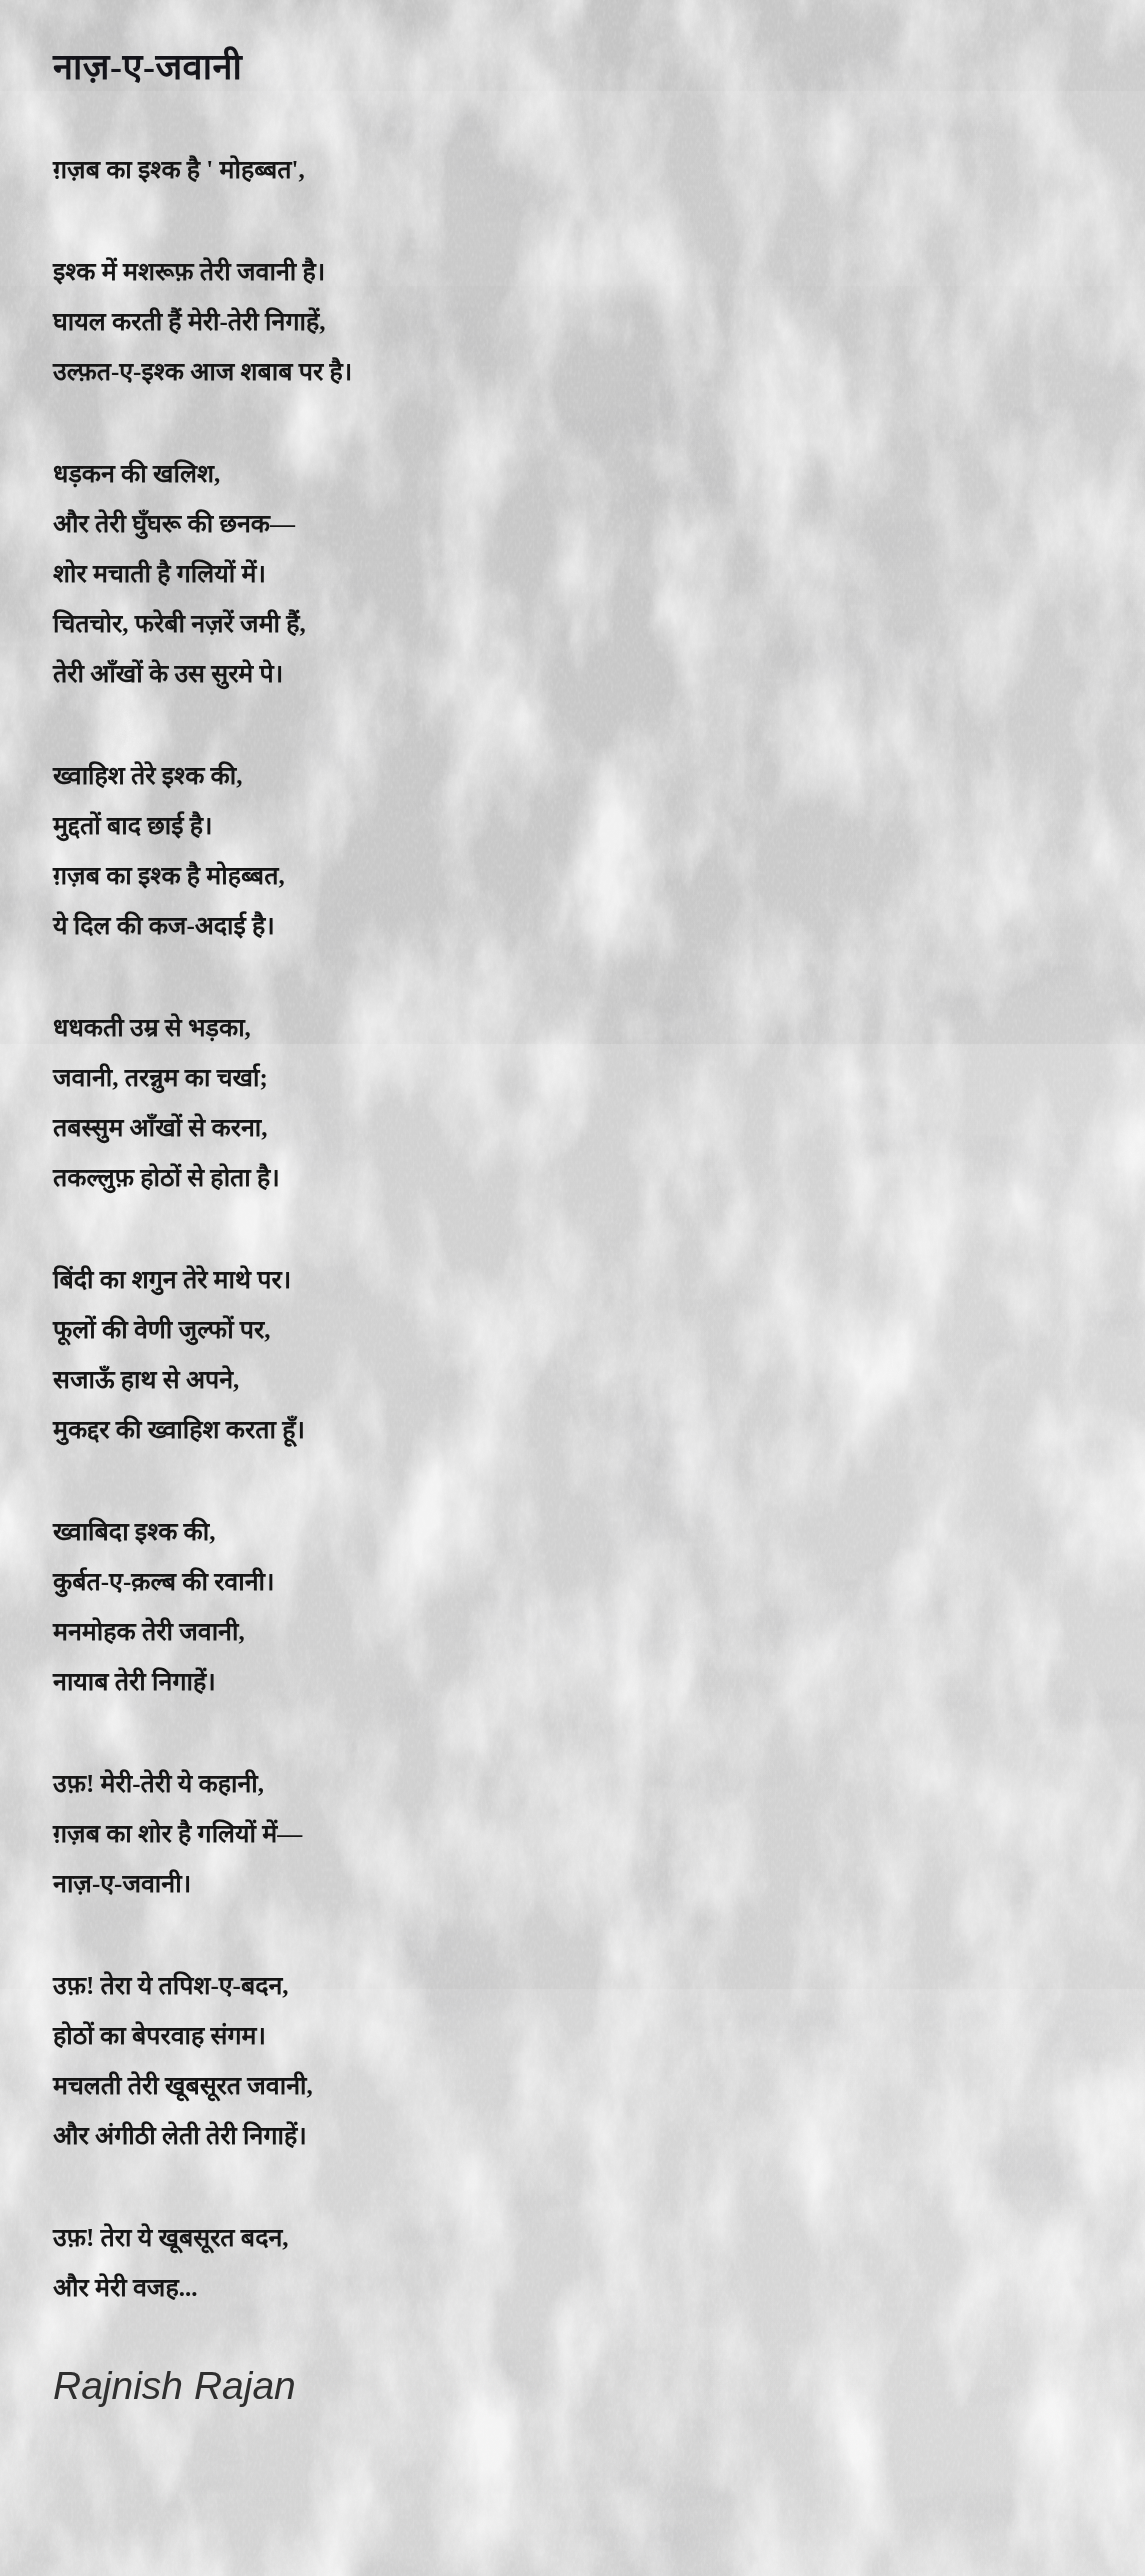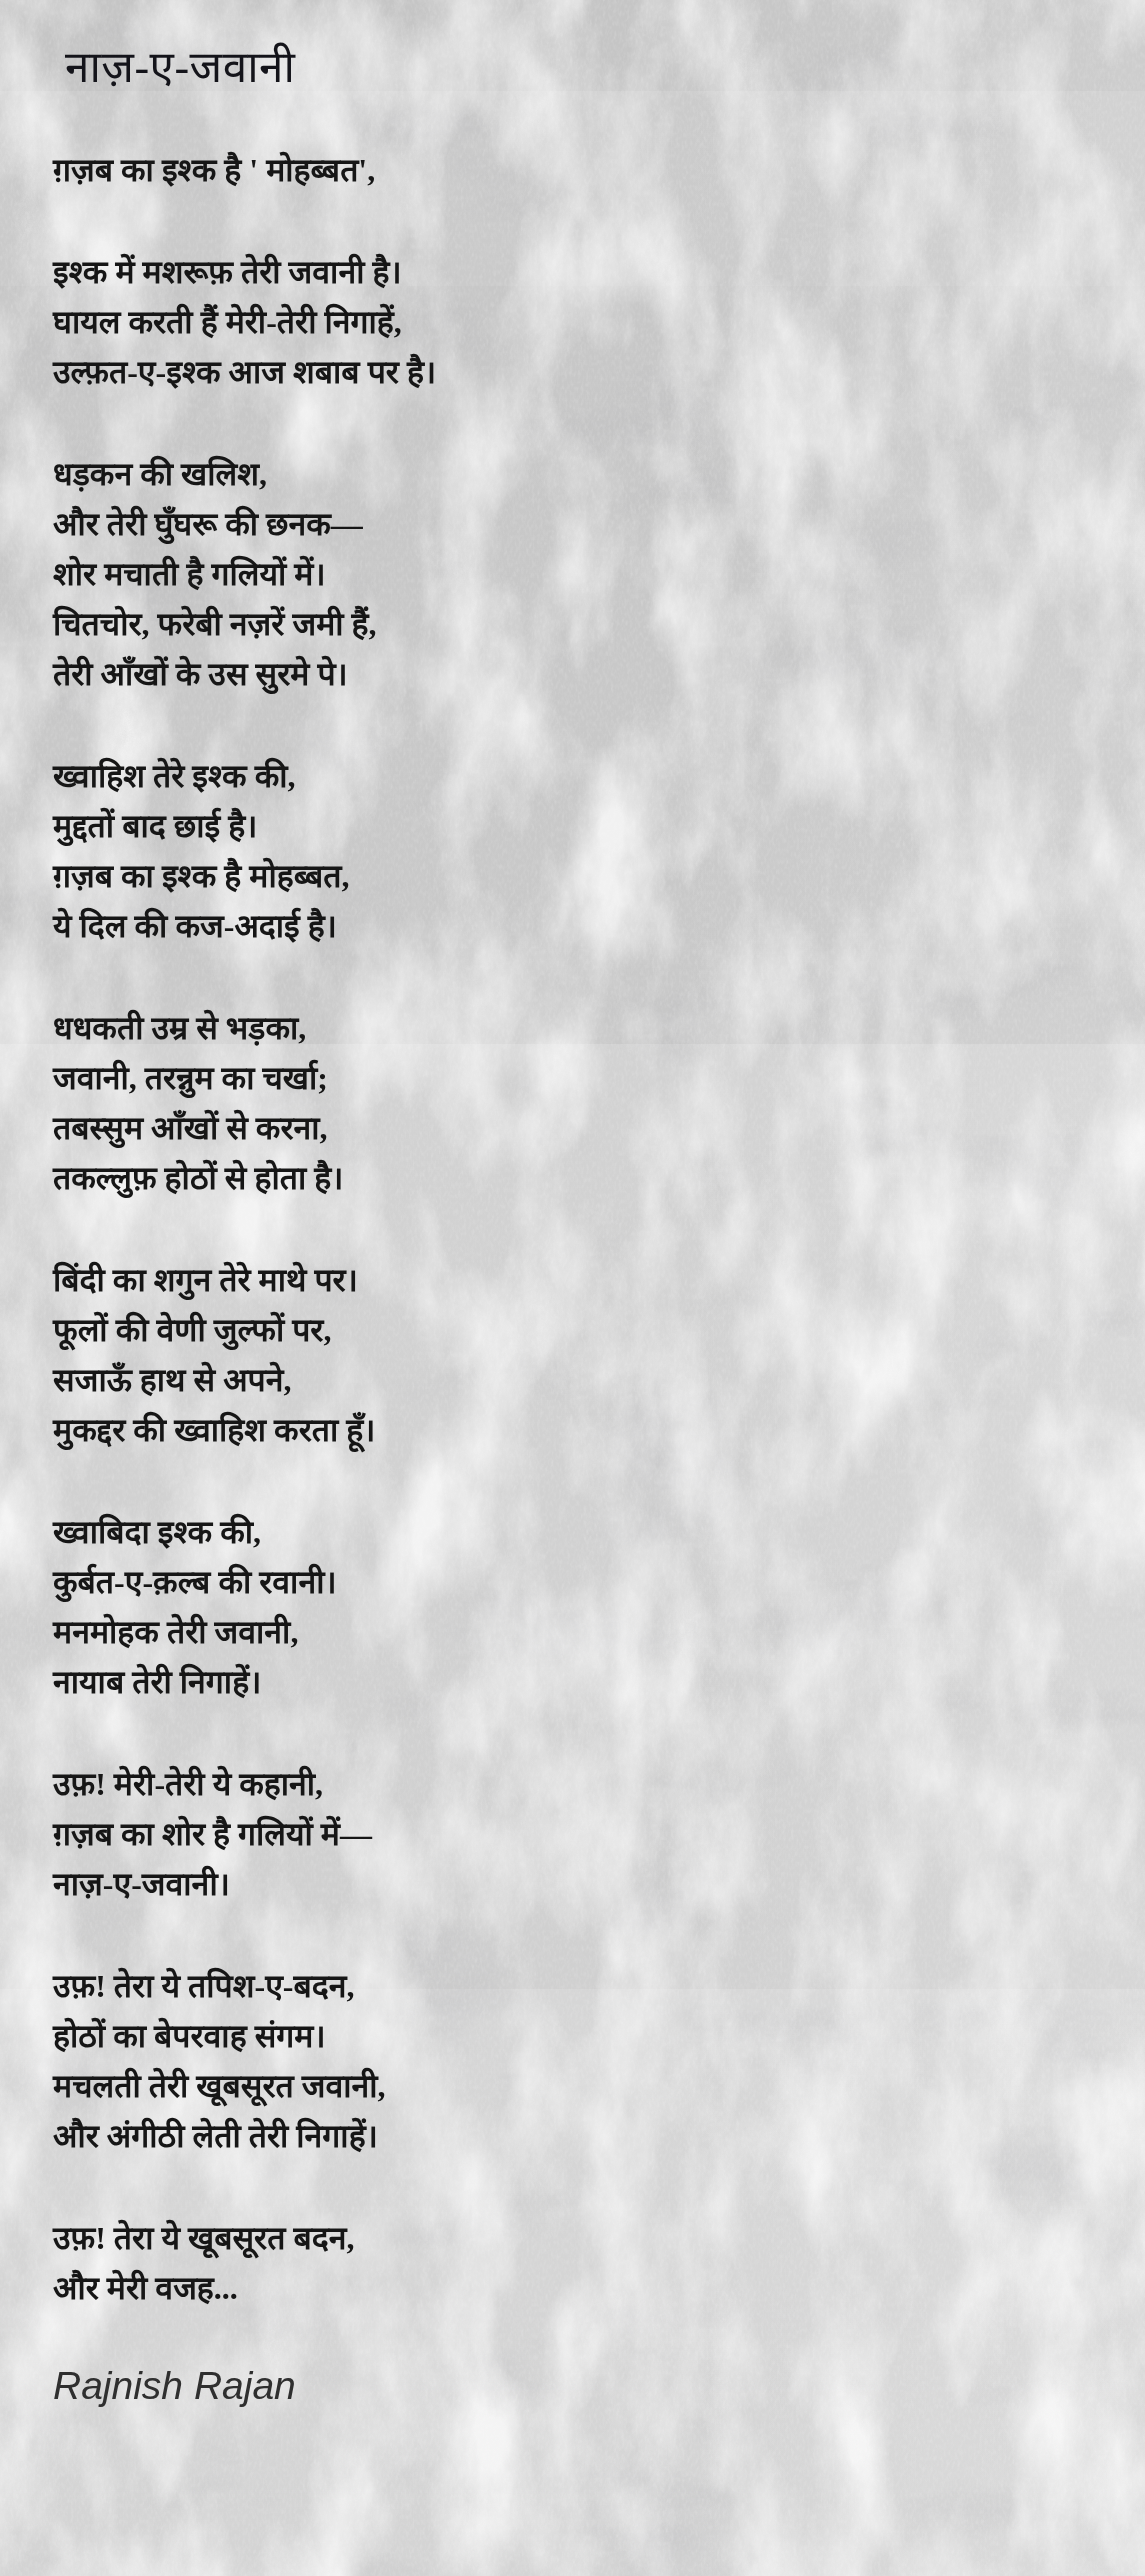--- a/index.html
+++ b/index.html
@@ -31,33 +31,33 @@
     height: 2576px;
     pointer-events: none;
   }
   .content {
     position: relative;
     z-index: 2;
     padding: 38px 38px 0 53px;
     color: #161616;
   }
   .poem-title {
-    margin: 0 0 48px 12px;
-    font-size: 44px;
+    margin: 0 0 48px 0;
+    font-size: 36px;
     line-height: 59px;
-    font-weight: 400;
+    font-weight: 700;
     color: #14141a;
     letter-spacing: 0.5px;
   }
   .stanza {
     margin: 0 0 52px 0;
   }
   .poem-line {
     margin: 0;
-    font-size: 32px;
+    font-size: 25px;
     line-height: 50px;
     font-weight: 700;
     color: #161616;
     white-space: nowrap;
   }
   .author {
     margin-top: 50px;
     font-family: "Liberation Sans", "DejaVu Sans", sans-serif;
     font-style: italic;
     font-size: 39px;

